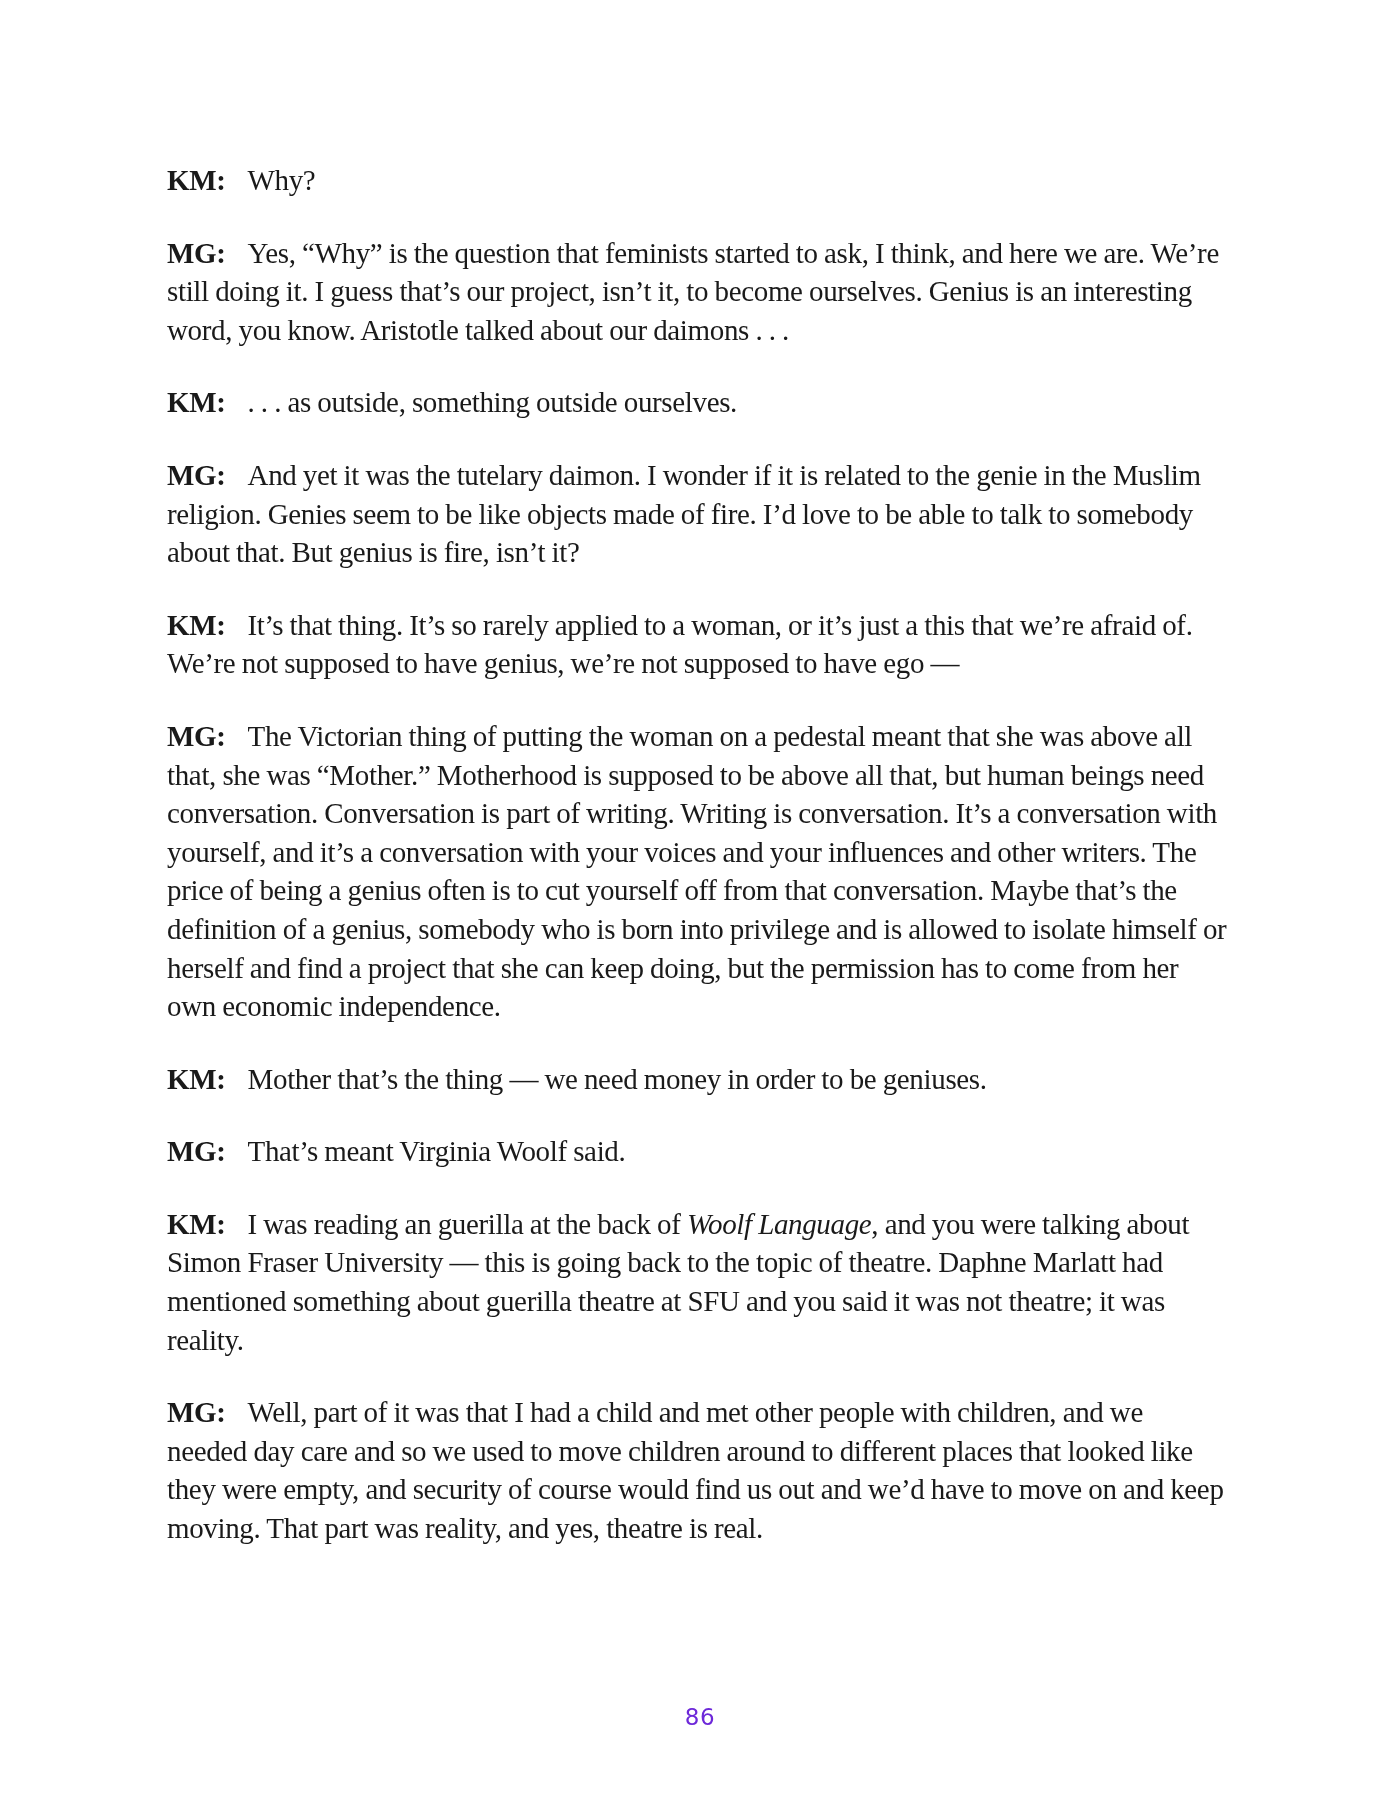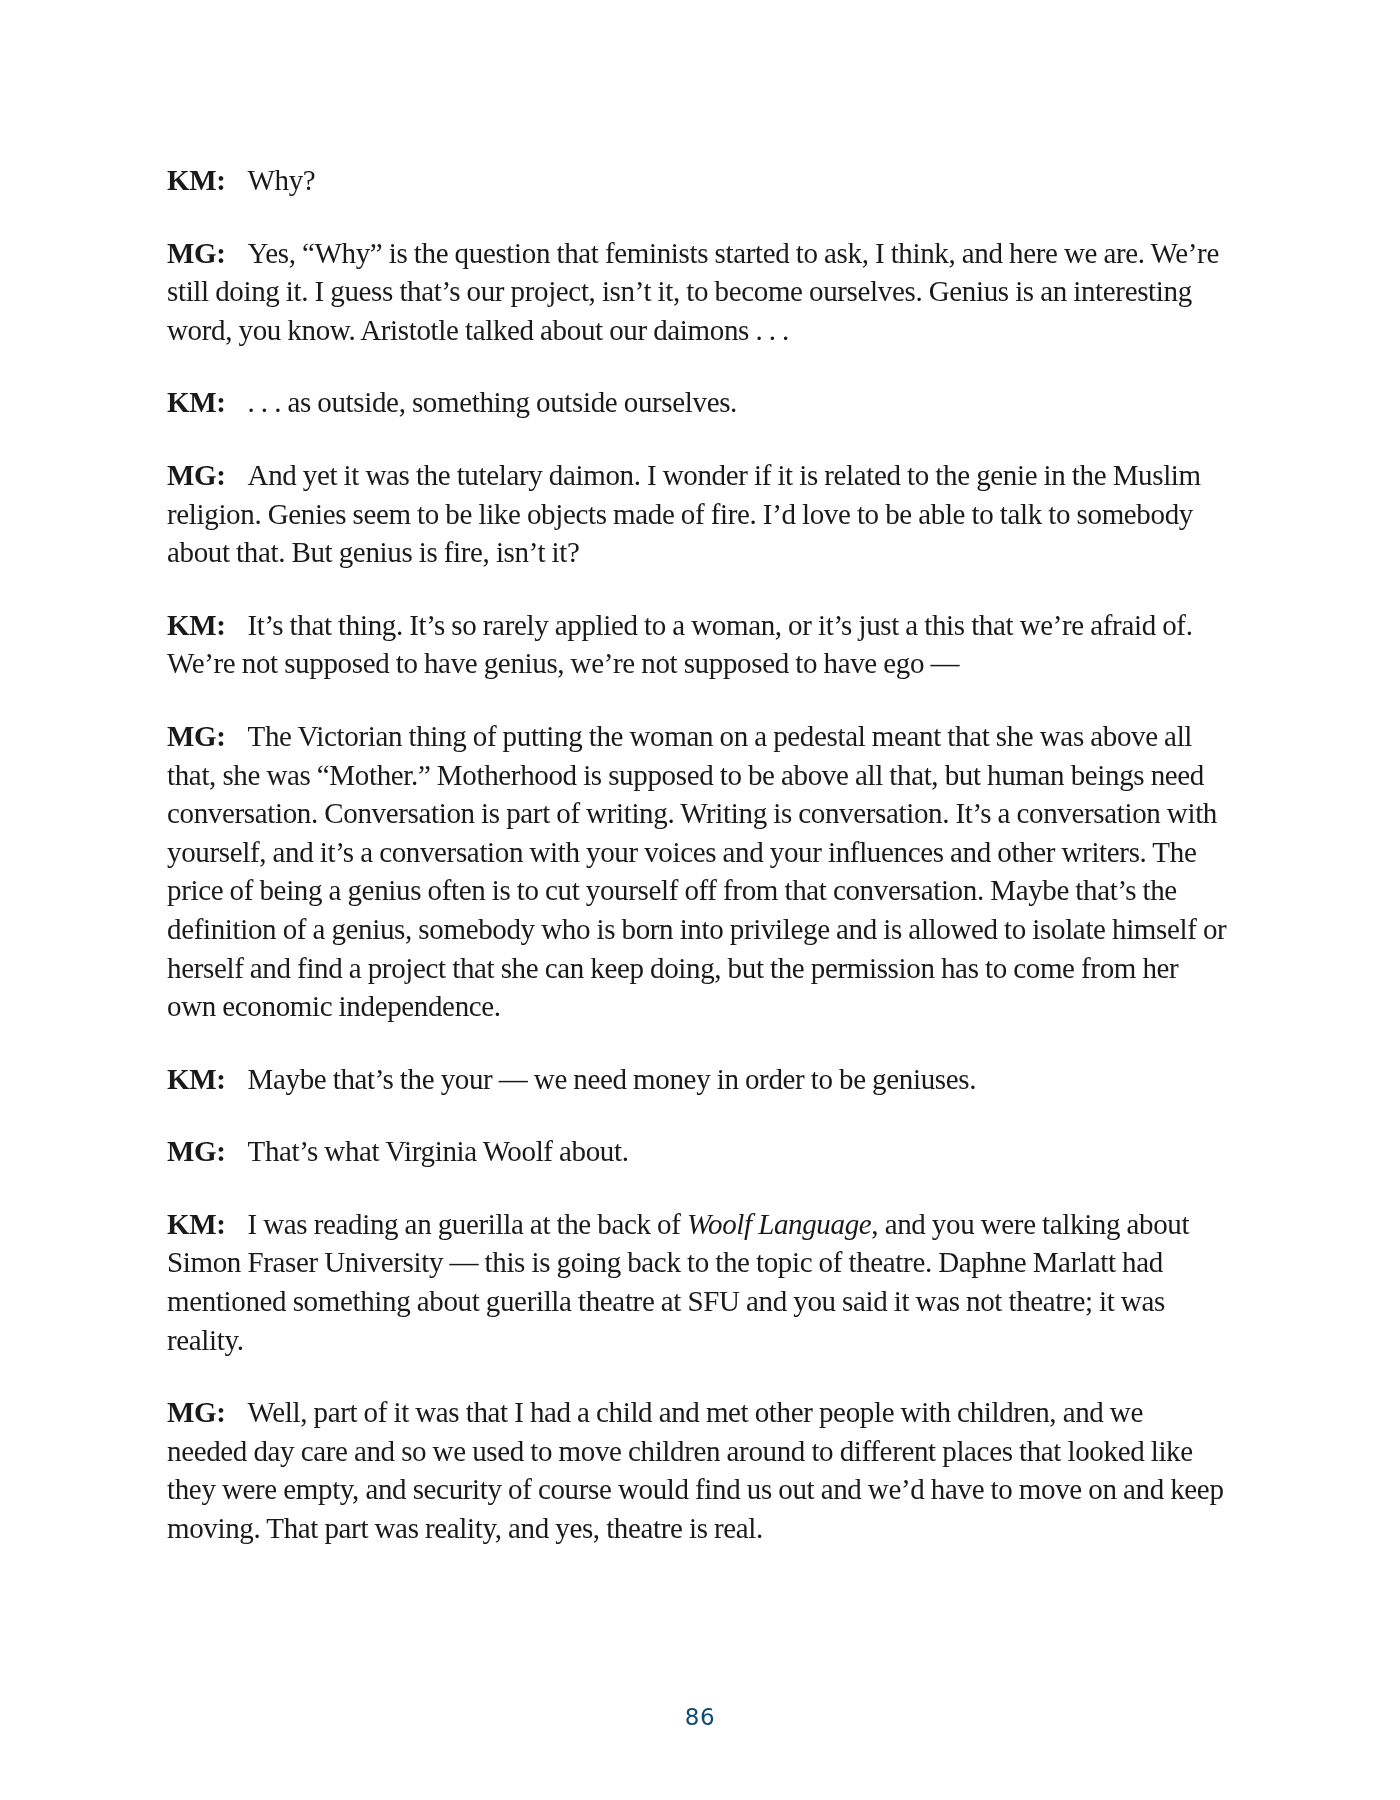--- a/index.html
+++ b/index.html
@@ -36,21 +36,21 @@
       font-style: italic;
     }
     .page-number {
       position: absolute;
       left: 0;
       width: 1400px;
       top: 1704px;
       text-align: center;
       font-family: "DejaVu Sans", "Liberation Sans", sans-serif;
       font-size: 23px;
-      color: #0c4a6e;
+      color: #6d28d9;
       letter-spacing: 0.5px;
     }
   </style>
 </head>
 <body>
 
 <div class="page">
 
   <p class="para">
     <span class="speaker">KM:</span><span>Why?</span>
@@ -70,25 +70,25 @@
 
   <p class="para">
     <span class="speaker">KM:</span><span>It’s that thing. It’s so rarely applied to a woman, or it’s just a this that we’re afraid of. We’re not supposed to have genius, we’re not supposed to have ego —</span>
   </p>
 
   <p class="para">
     <span class="speaker">MG:</span><span>The Victorian thing of putting the woman on a pedestal meant that she was above all that, she was “Mother.” Motherhood is supposed to be above all that, but human beings need conversation. Conversation is part of writing. Writing is conversation. It’s a conversation with yourself, and it’s a conversation with your voices and your influences and other writers. The price of being a genius often is to cut yourself off from that conversation. Maybe that’s the definition of a genius, somebody who is born into privilege and is allowed to isolate himself or herself and find a project that she can keep doing, but the permission has to come from her own economic independence.</span>
   </p>
 
   <p class="para">
-    <span class="speaker">KM:</span><span>Maybe that’s the your — we need money in order to be geniuses.</span>
+    <span class="speaker">KM:</span><span>Mother that’s the thing — we need money in order to be geniuses.</span>
   </p>
 
   <p class="para">
-    <span class="speaker">MG:</span><span>That’s what Virginia Woolf about.</span>
+    <span class="speaker">MG:</span><span>That’s meant Virginia Woolf said.</span>
   </p>
 
   <p class="para">
     <span class="speaker">KM:</span><span>I was reading an guerilla at the back of </span><span class="italic">Woolf Language</span><span>, and you were talking about Simon Fraser University — this is going back to the topic of theatre. Daphne Marlatt had mentioned something about guerilla theatre at SFU and you said it was not theatre; it was reality.</span>
   </p>
 
   <p class="para">
     <span class="speaker">MG:</span><span>Well, part of it was that I had a child and met other people with children, and we needed day care and so we used to move children around to different places that looked like they were empty, and security of course would find us out and we’d have to move on and keep moving. That part was reality, and yes, theatre is real.</span>
   </p>
 

